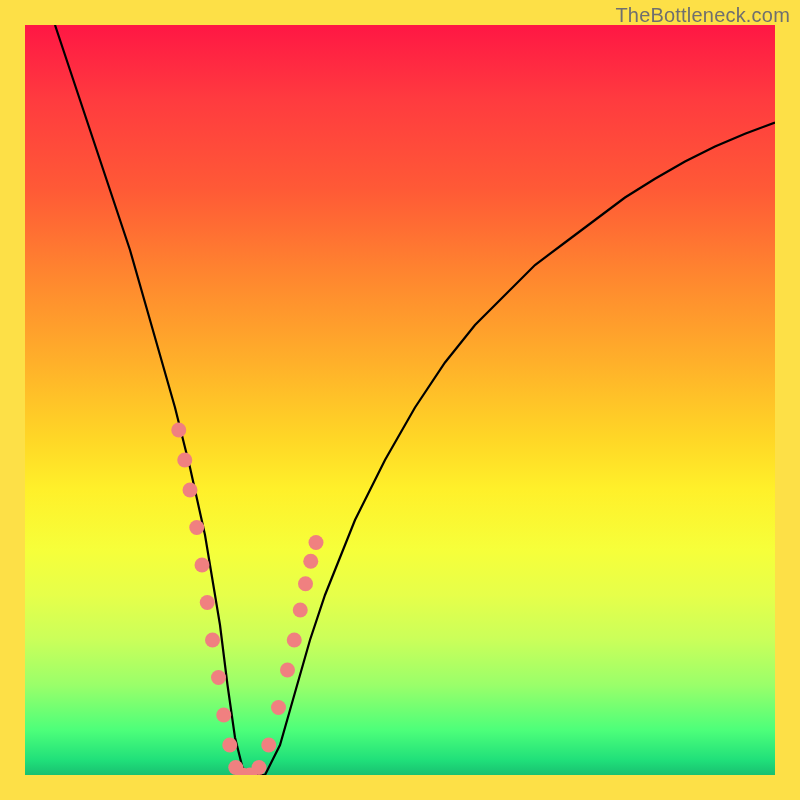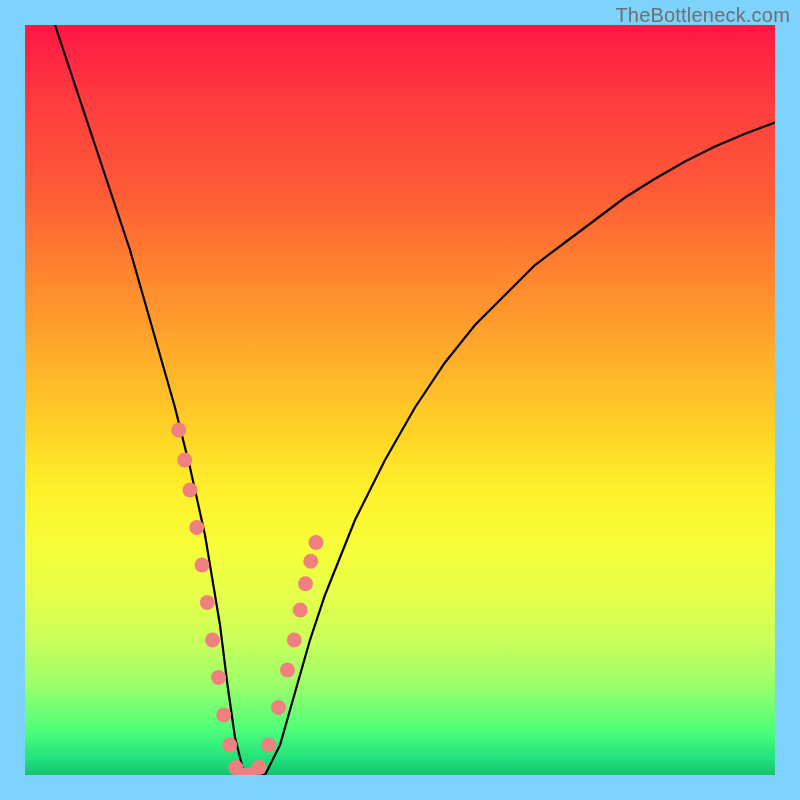--- a/index.html
+++ b/index.html
@@ -8,21 +8,21 @@
     width: 800px;
     height: 800px;
     overflow: hidden;
     background: #000;
     font-family: Arial, Helvetica, sans-serif;
   }
   .frame {
     position: relative;
     width: 800px;
     height: 800px;
-    background: #7dd3fc;
+    background: #fde047;
     text-align: right;
   }
   .plot-area {
     position: absolute;
     left: 25px;
     top: 25px;
     width: 750px;
     height: 750px;
     background: linear-gradient(to bottom,
       #ff1744 0%,

